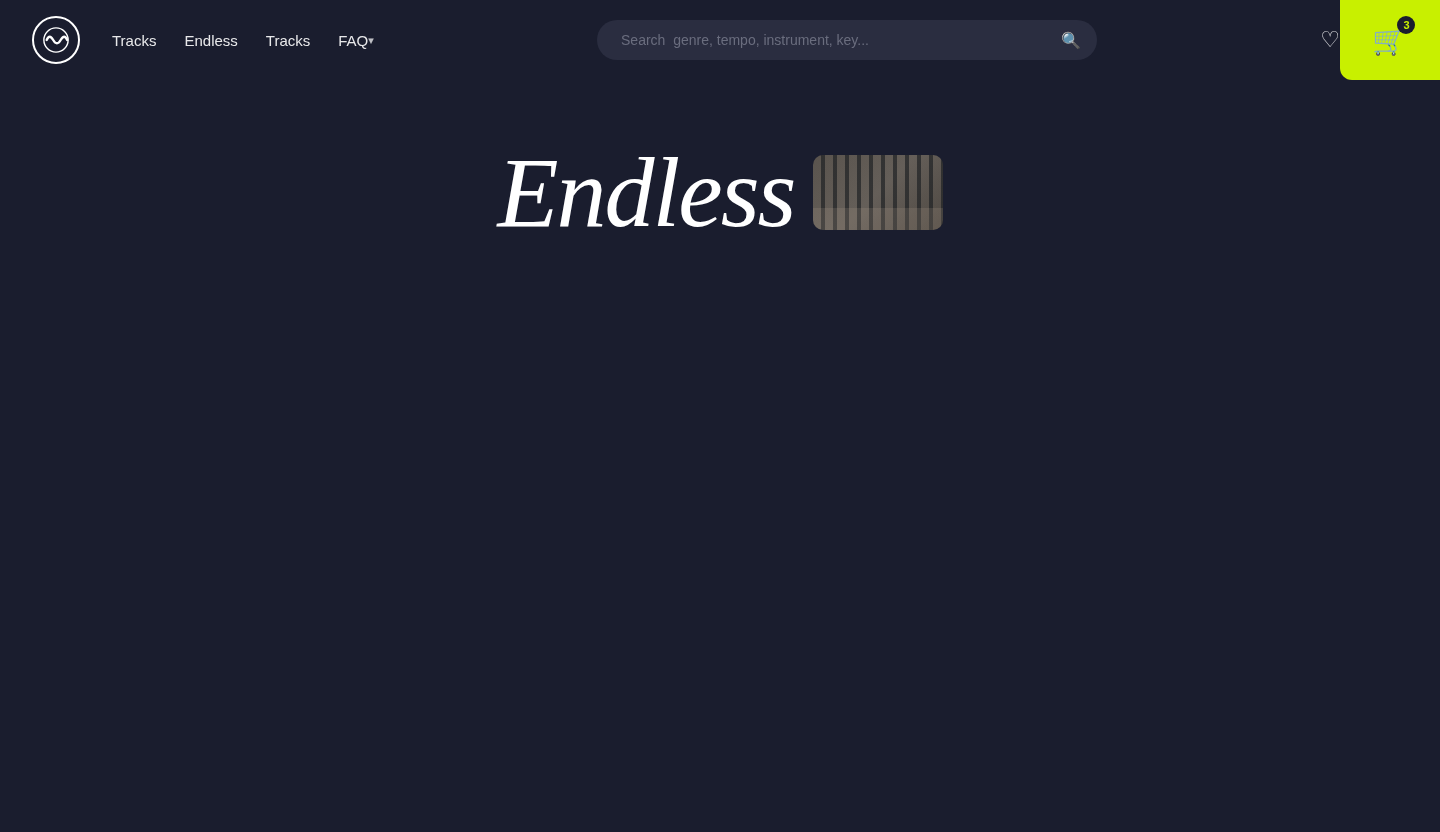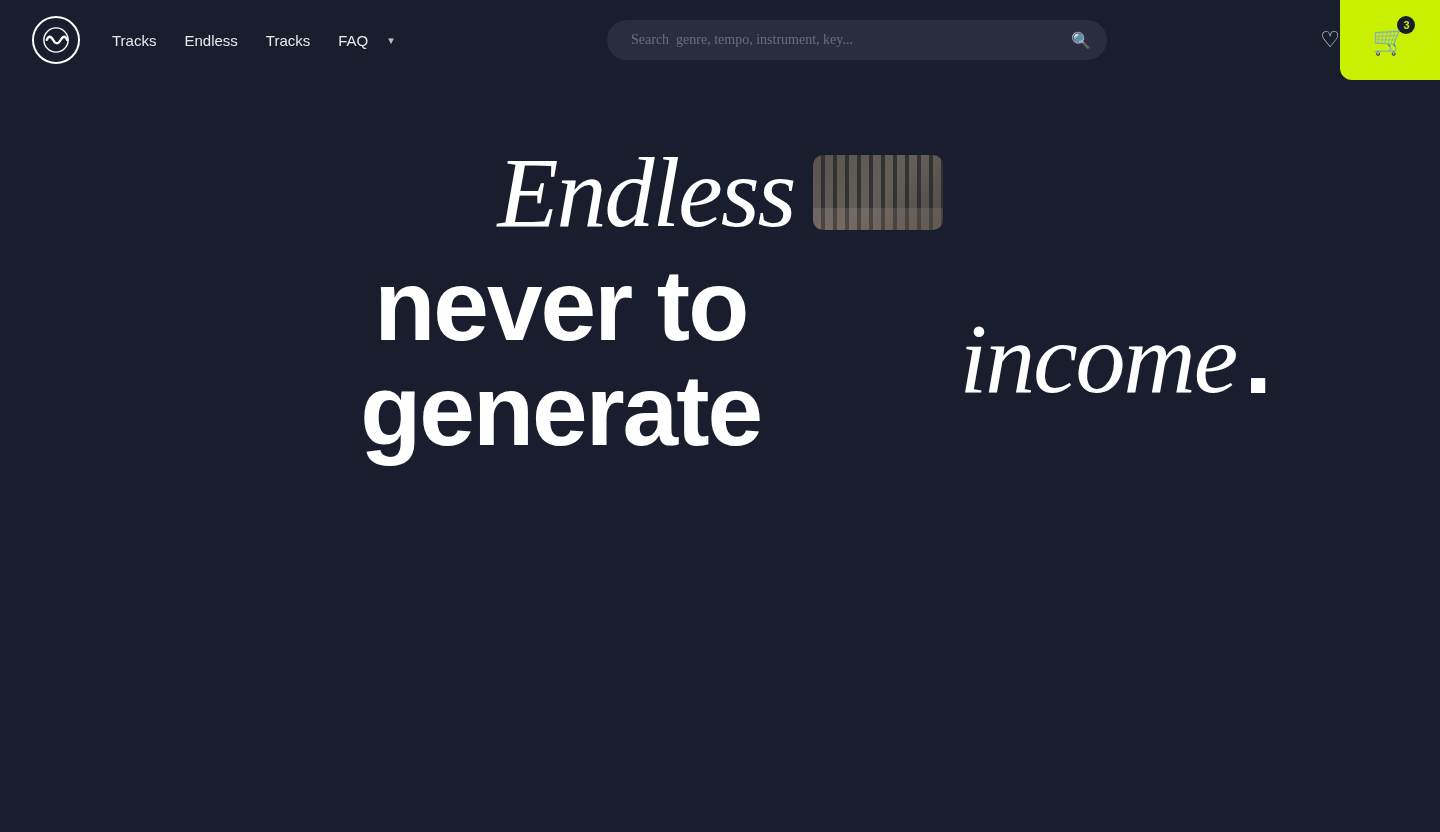--- a/index.html
+++ b/index.html
@@ -62,21 +62,21 @@
       text-decoration: none;
       font-size: 15px;
       font-weight: 400;
       cursor: pointer;
       opacity: 0.9;
     }
 
     .nav-link-faq {
       display: flex;
       align-items: center;
-      gap: 20px;
+      gap: 0;
     }
 
     .chevron-icon {
       font-size: 11px;
       opacity: 0.8;
     }
 
     
     .search-container {
       flex: 1;
@@ -87,21 +87,20 @@
 
     .search-input {
       width: 100%;
       background-color: #2a2d40;
       border: none;
       border-radius: 25px;
       padding: 12px 48px 12px 24px;
       color: #8a8d9e;
       font-size: 14px;
       outline: none;
-      font-family: Liberation Serif, serif;
     }
 
     .search-input::placeholder {
       color: #6a6d7e;
     }
 
     .search-icon {
       position: absolute;
       right: 16px;
       top: 50%;
@@ -345,21 +344,16 @@
 
 <section class="hero">
   <div class="hero-headline">
 
     <div class="hero-line">
       <span class="word-italic">Endless</span>
       <span class="keyboard-img"></span>
     </div>
 
 
-    <div class="hero-line" style="margin-top: 8px;">
-      <span class="word-bold">never to generate</span>
-      <span class="word-italic">income</span>
-        <span class="word-bold">.</span>
-    </div>
 
   </div>
 
 </section>
 
 </body></html>

